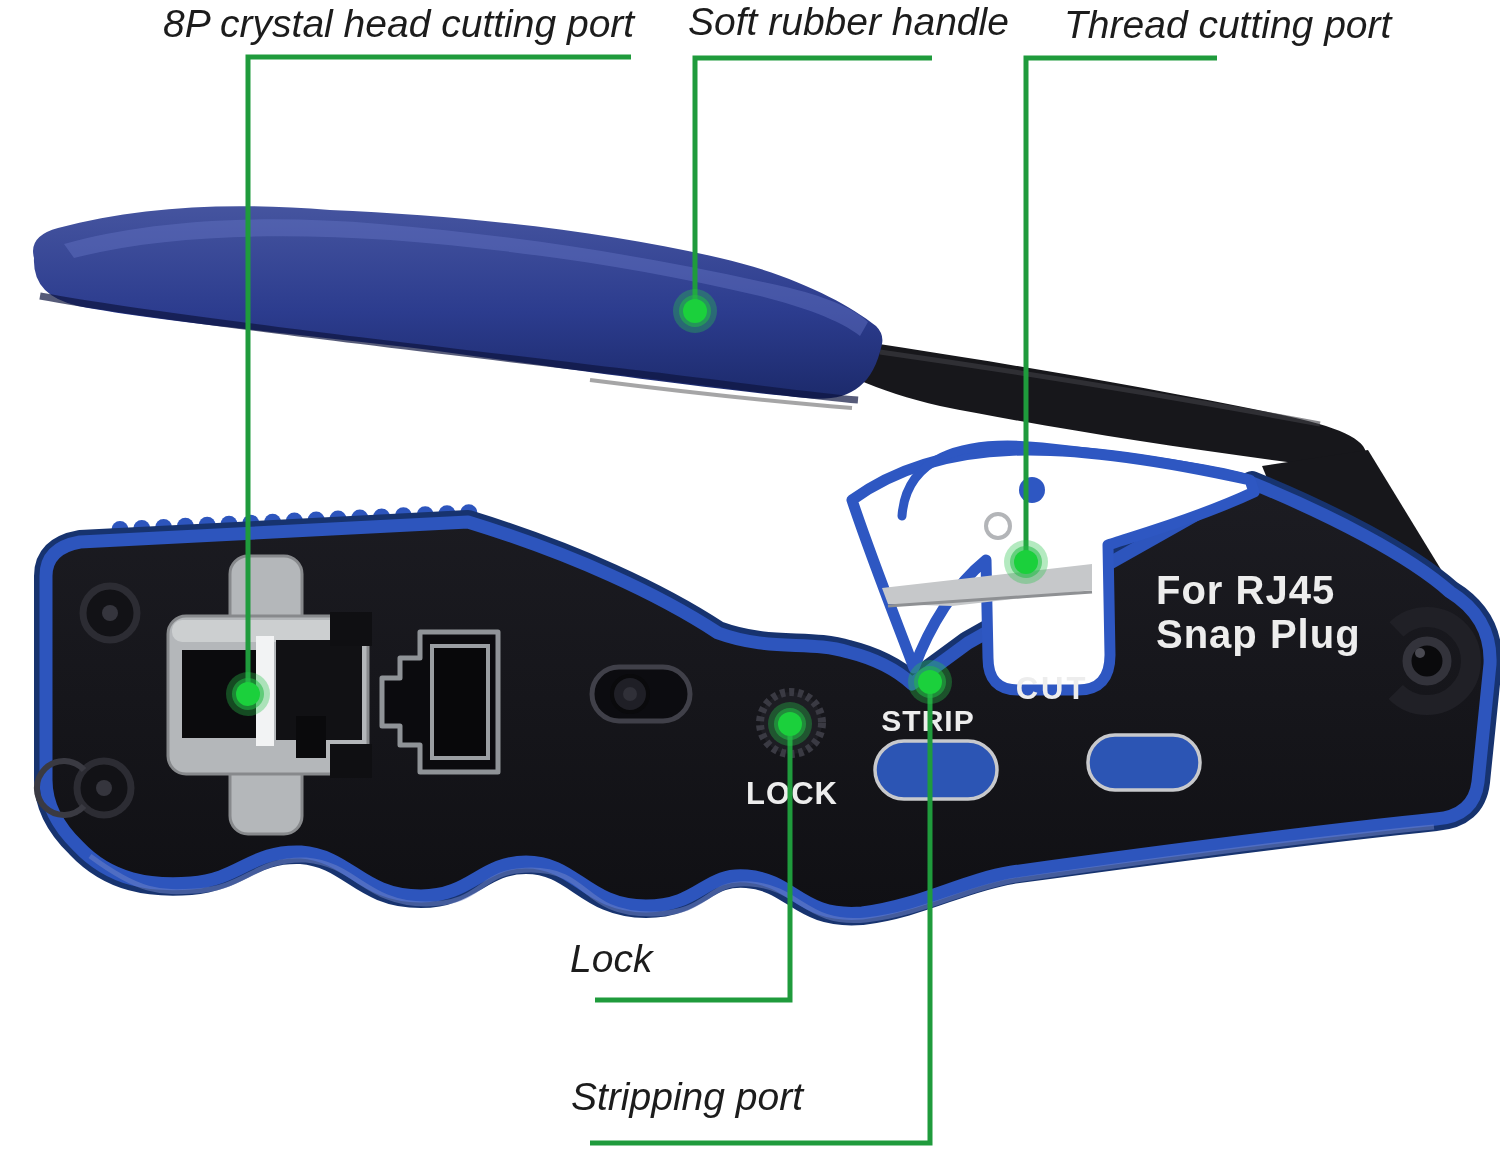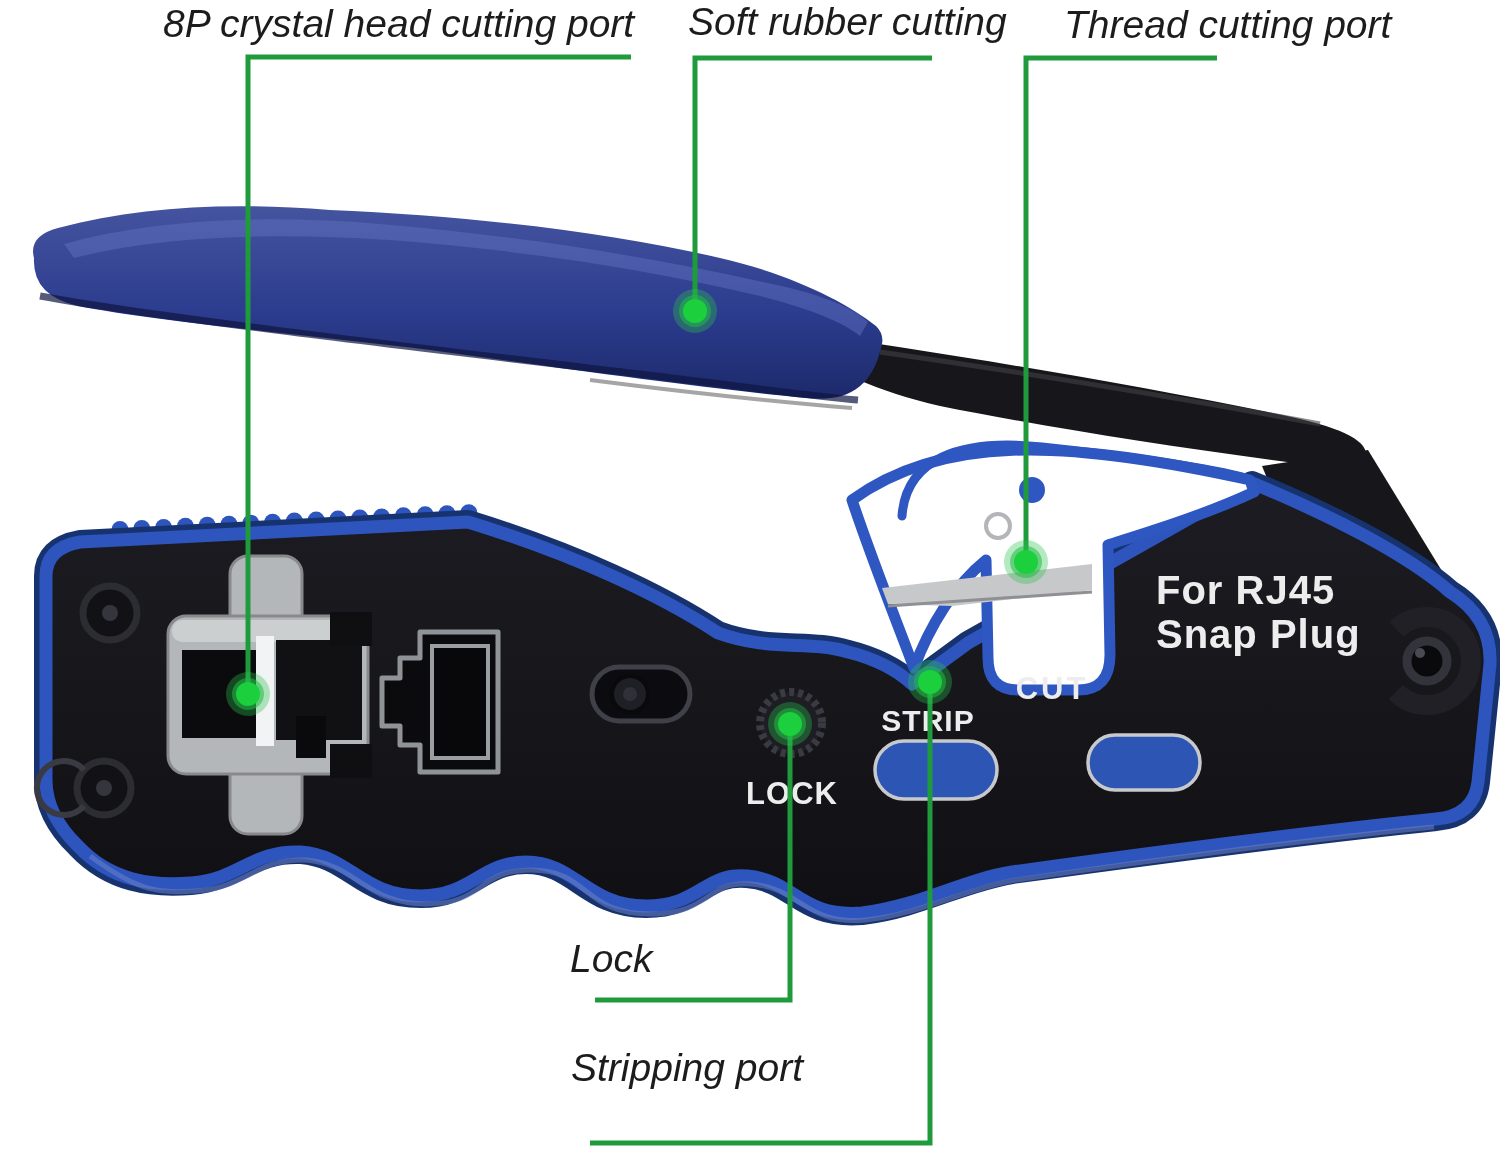--- a/index.html
+++ b/index.html
@@ -181,17 +181,17 @@
       </g>
       <g>
         <circle cx="930" cy="682" r="22" fill="#27c24a" opacity="0.35"></circle>
         <circle cx="930" cy="682" r="16" fill="#22b945" opacity="0.55"></circle>
         <circle cx="930" cy="682" r="12" fill="#1bd03c"></circle>
       </g>
     </g>
   </svg>
 
   <div class="callout" style="left:163px;top:3px;">8P crystal head cutting port</div>
-  <div class="callout" style="left:688px;top:1px;">Soft rubber cutting</div>
+  <div class="callout" style="left:688px;top:1px;">Soft rubber handle</div>
   <div class="callout" style="left:1064px;top:4px;">Thread cutting port</div>
   <div class="callout" style="left:570px;top:938px;">Lock</div>
-  <div class="callout" style="left:571px;top:1047px;text-align:right;">Stripping port</div>
+  <div class="callout" style="left:571px;top:1076px;text-align:right;">Stripping port</div>
 </div>
 
 </body></html>

